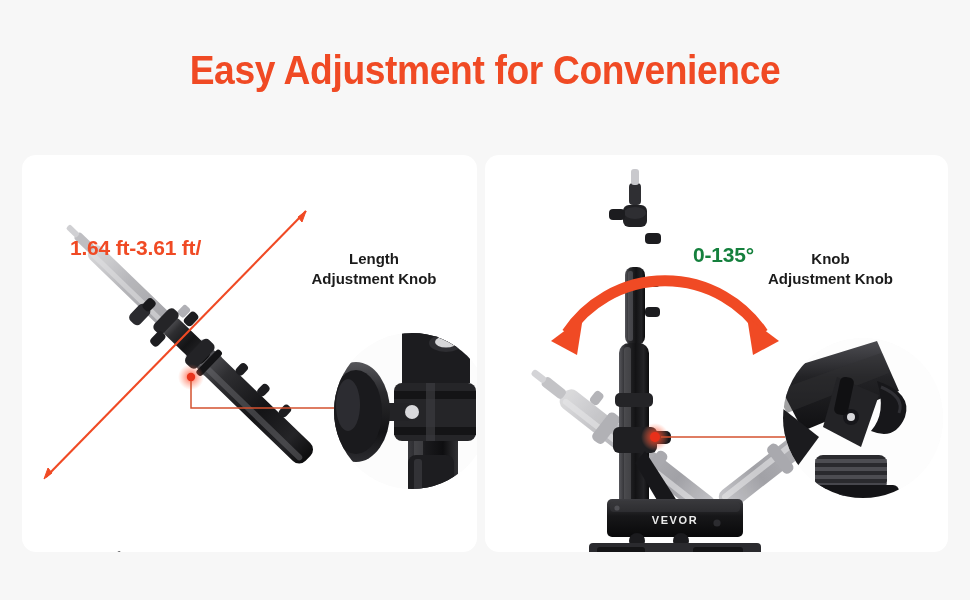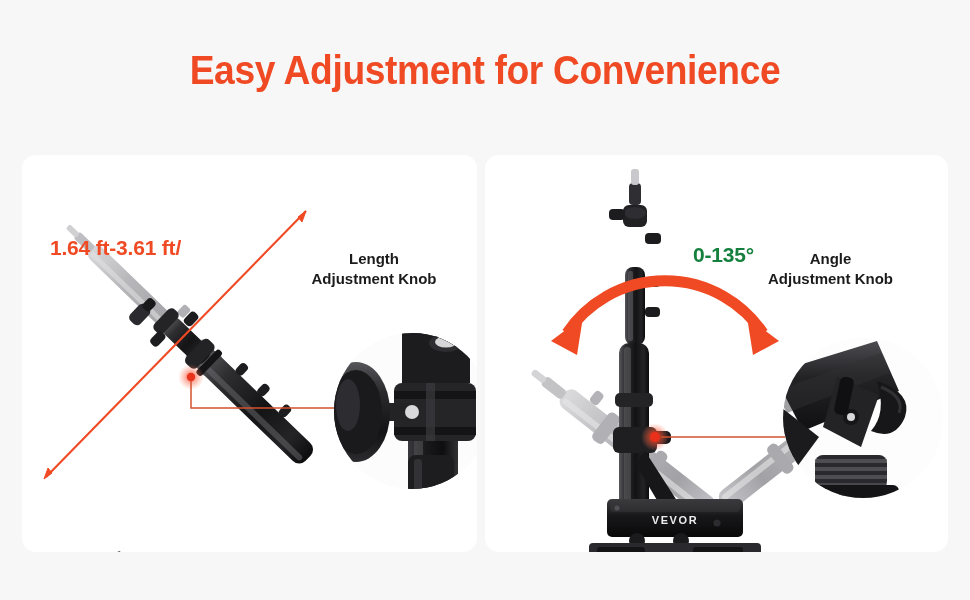--- a/index.html
+++ b/index.html
@@ -59,21 +59,21 @@
   
   .measure-text {
     position: absolute;
     color: #f04a24;
     font-size: 21px;
     font-weight: 700;
     line-height: 1.42;
     white-space: nowrap;
     letter-spacing: -0.2px;
   }
-  .measure-left { left: 28px; top: 78px; }
+  .measure-left { left: 48px; top: 78px; }
 
   .angle-text {
     position: absolute;
     left: 208px;
     top: 88px;
     color: #15803d;
     font-size: 21px;
     font-weight: 700;
     white-space: nowrap;
     letter-spacing: -0.2px;
@@ -402,19 +402,19 @@
             </g>
             <rect x="318" y="330" width="96" height="26" rx="6" fill="#141417"></rect>
             <circle cx="356" cy="344" r="5" fill="#26262a"></circle>
           </g>
         </g>
       </svg>
 
       <div class="angle-text">0-135°</div>
 
       <div class="knob-label knob-label-right">
-        <div>Angle</div>
+        <div>Knob</div>
         <div>Adjustment Knob</div>
       </div>
     </div>
   </div>
 
 </div>
 
 </body></html>

